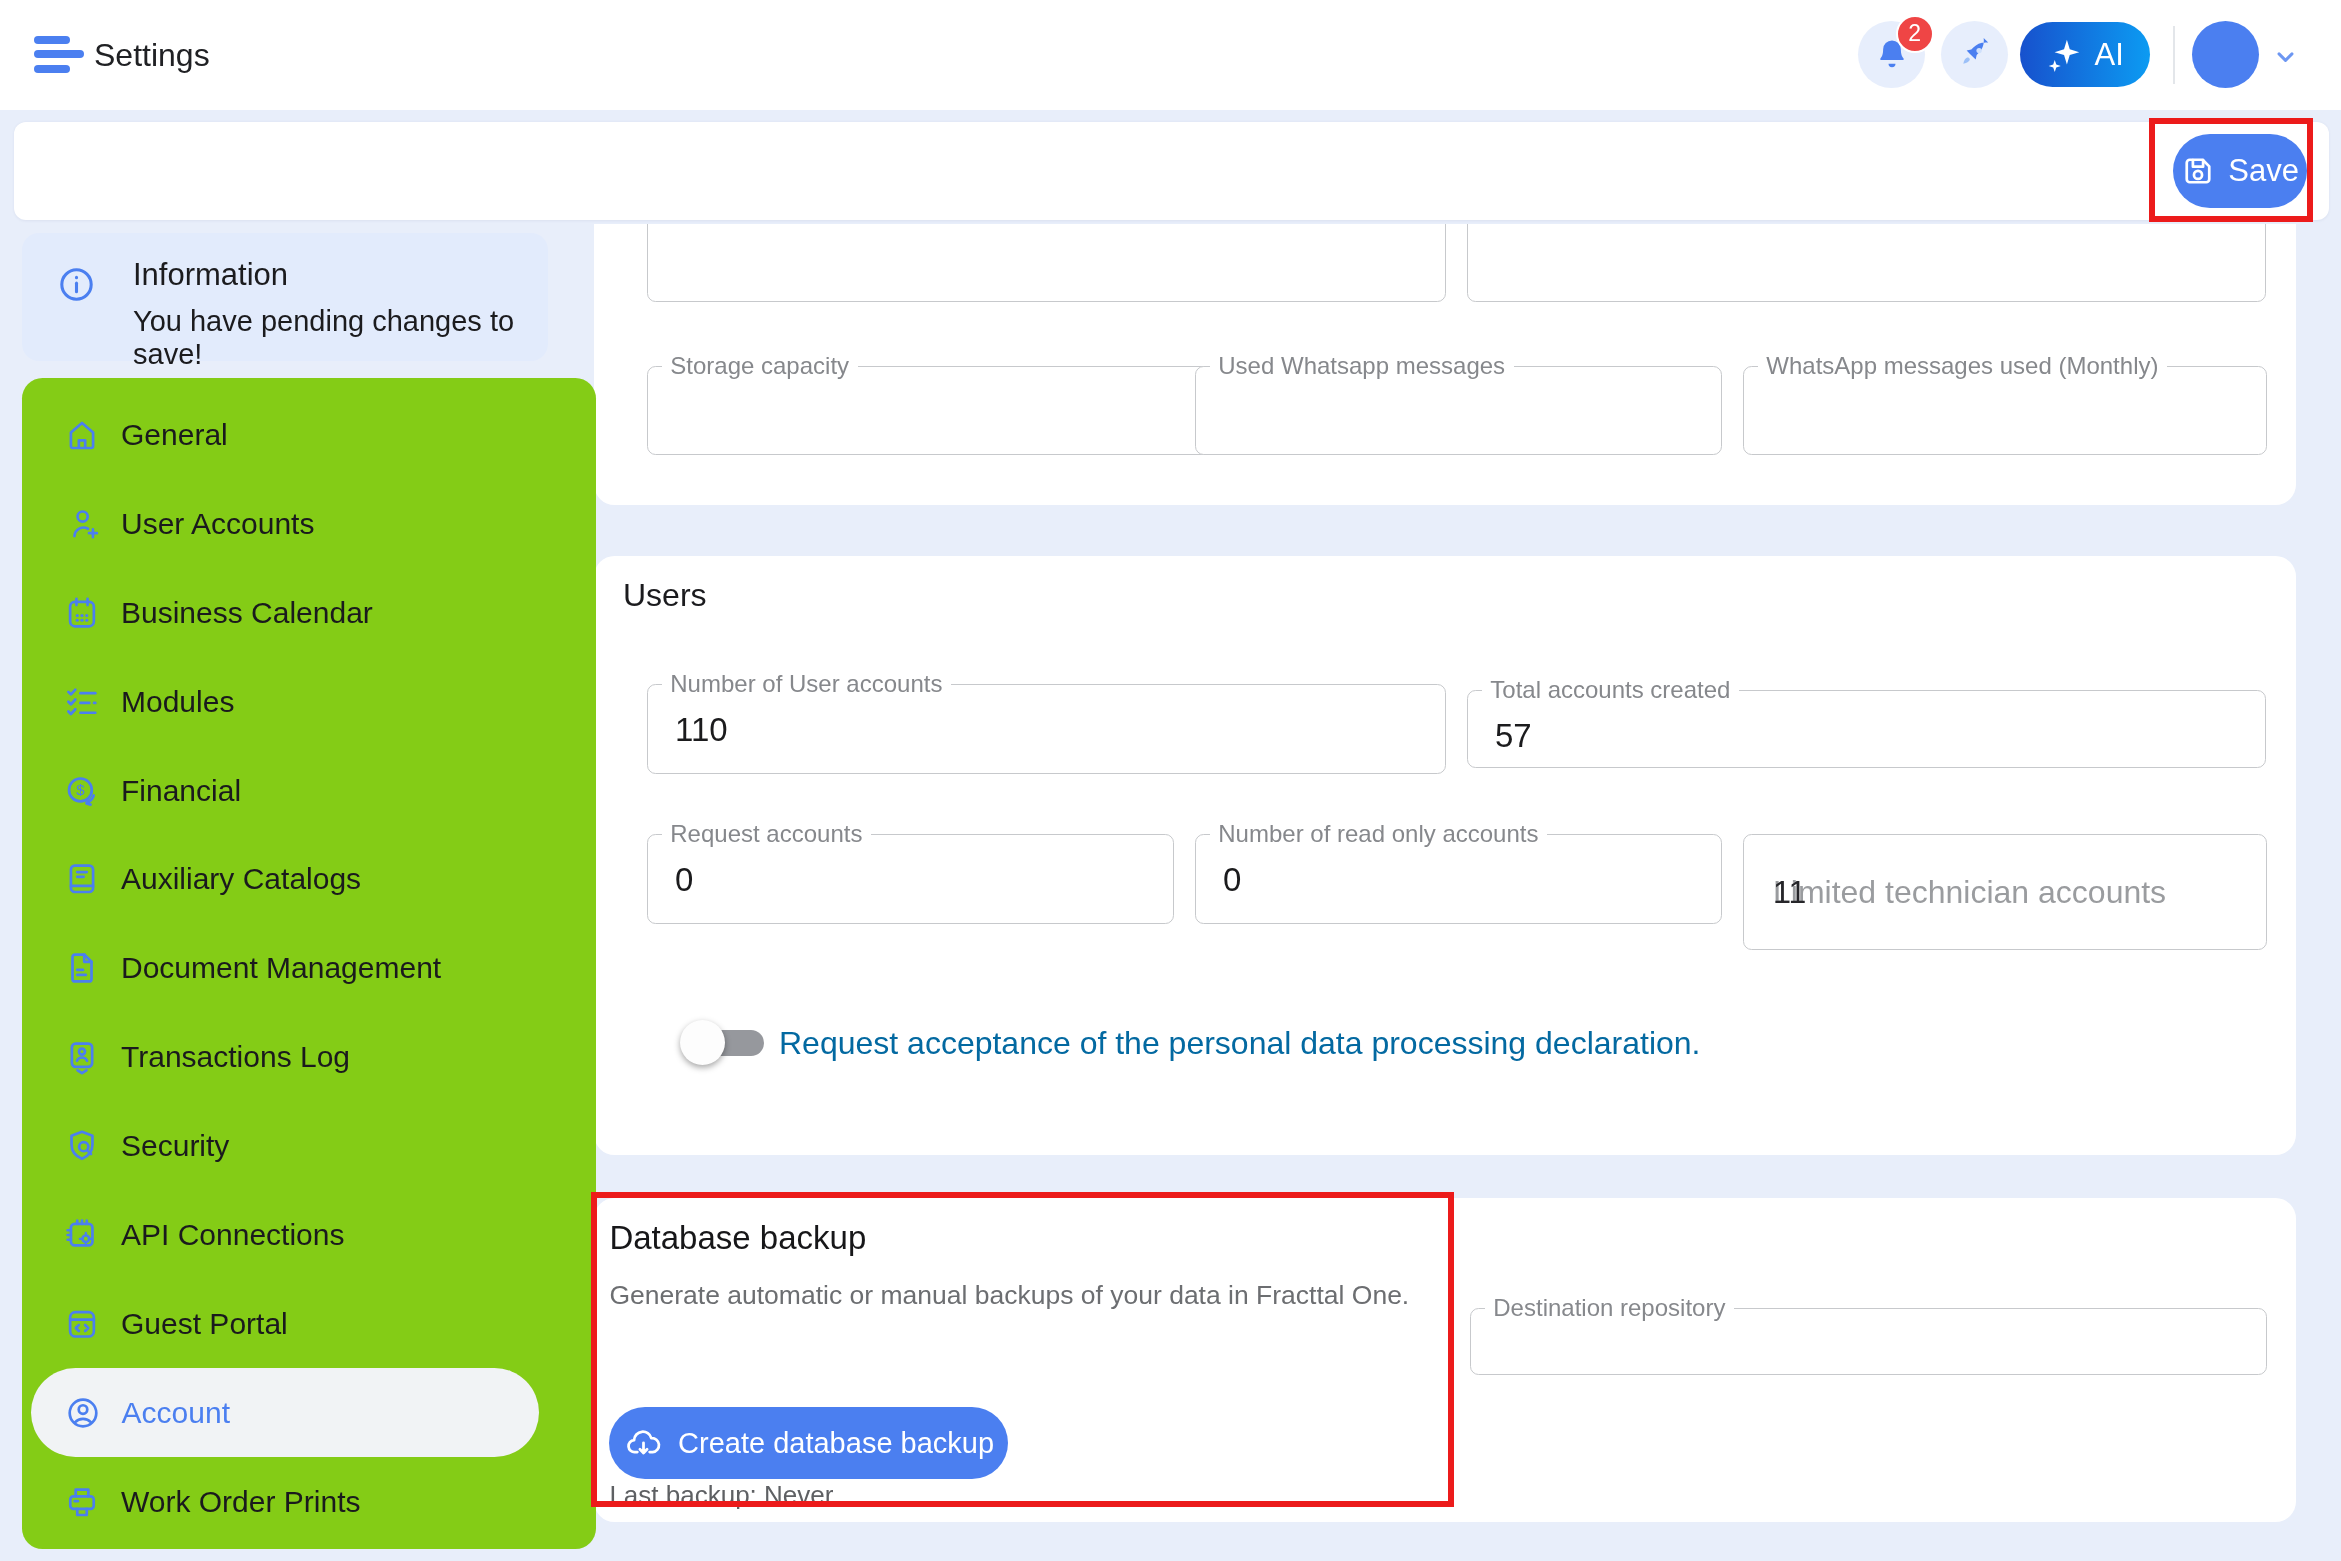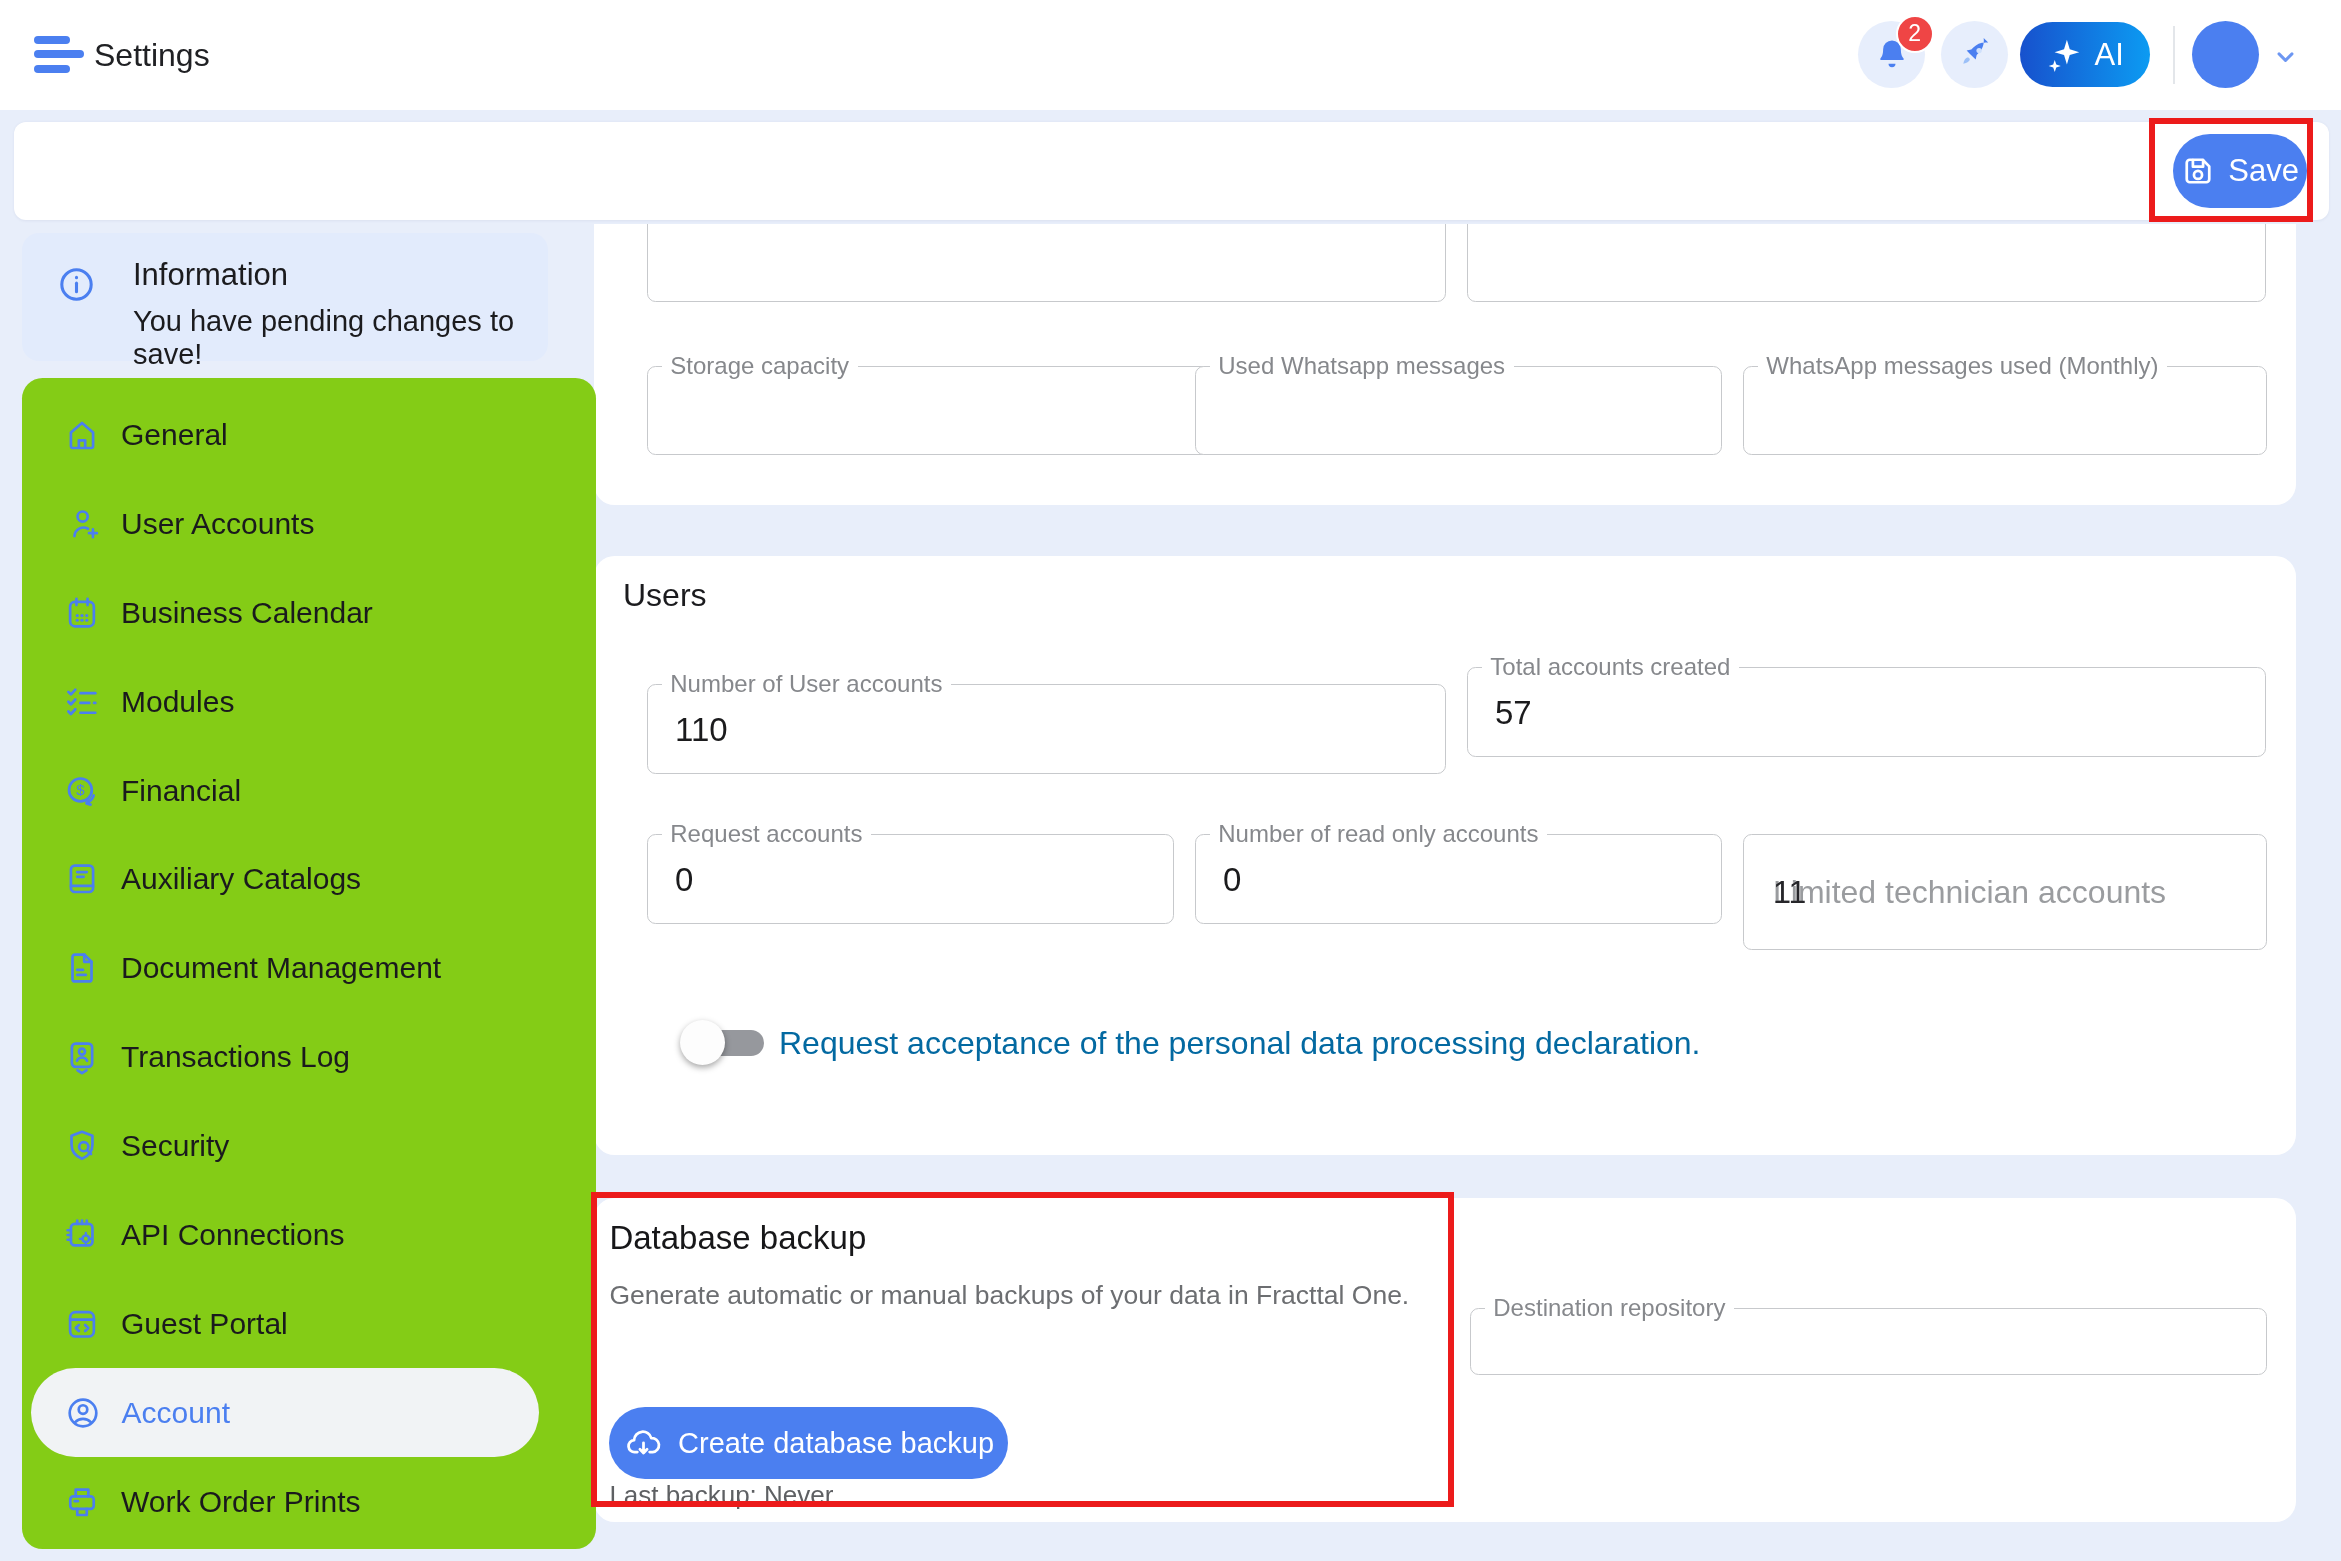--- a/index.html
+++ b/index.html
@@ -294,21 +294,21 @@
   </div>
 </div>
 
 <div class="card card-users">
   <div class="card-title">Users</div>
 
   <div class="field" style="left:53px; top:128px; width:799px; height:90px;">
     <span class="notch">Number of User accounts</span>
     <span class="fval">110</span>
   </div>
-  <div class="field" style="left:873px; top:111px; width:799px; height:90px;">
+  <div class="field" style="left:873px; top:134px; width:799px; height:78px;">
     <span class="notch">Total accounts created</span>
     <span class="fval">57</span>
   </div>
 
   <div class="field" style="left:53px; top:278px; width:527px; height:90px;">
     <span class="notch">Request accounts</span>
     <span class="fval">0</span>
   </div>
   <div class="field" style="left:601px; top:278px; width:527px; height:90px;">
     <span class="notch">Number of read only accounts</span>

